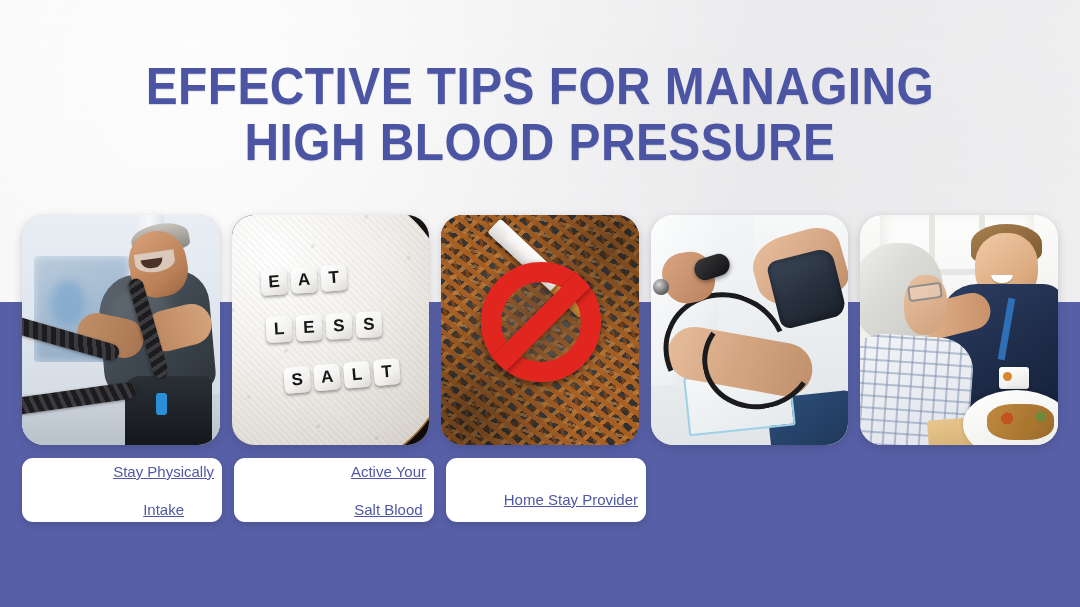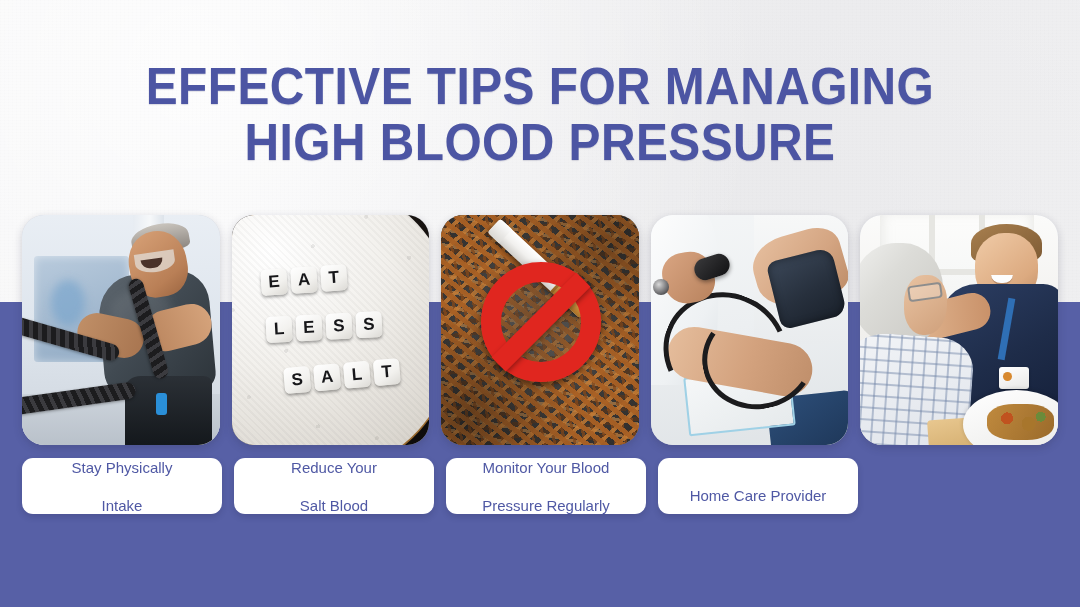--- a/index.html
+++ b/index.html
@@ -90,33 +90,34 @@
     position: absolute;
     left: 22px;
     top: 458px;
     width: 1036px;
     height: 56px;
     display: flex;
     gap: 12px;
   }
   .label-box {
     width: 200px;
-    height: 56px;
+    height: 64px;
     background: #ffffff;
     border-radius: 11px;
     box-shadow: 0 3px 6px rgba(30,30,60,0.18);
     display: flex;
     align-items: center;
-    justify-content: center;
+    justify-content: flex-end;
     text-align: center;
     color: #4f58a4;
     font-size: 15px;
     line-height: 19px;
     padding: 0 8px;
     box-sizing: border-box;
+    text-decoration: underline;
   }
   .label-box span { display: block; }
 
   
   .gym-bg {
     position: absolute; inset: 0;
     background:
       linear-gradient(180deg, #e9eef4 0%, #dfe6ee 45%, #cfd6de 100%);
   }
   .gym-window {
@@ -639,35 +640,29 @@
 
     <div class="label-box">
       <span>
         <span>Stay Physically</span><br>
         <span>Intake</span>
       </span>
     </div>
 
     <div class="label-box">
       <span>
-        <span>Reduce Your</span><br>
+        <span>Active Your</span><br>
         <span>Salt Blood</span>
       </span>
     </div>
 
 
-    <div class="label-box">
-      <span>
-        <span>Monitor Your Blood</span><br>
-        <span>Pressure Regularly</span>
-      </span>
-    </div>
 
     <div class="label-box">
       <span>
         <br>
-        <span>Home Care Provider</span>
+        <span>Home Stay Provider</span>
       </span>
     </div>
 
   </div>
 
 </div>
 
 </body></html>

